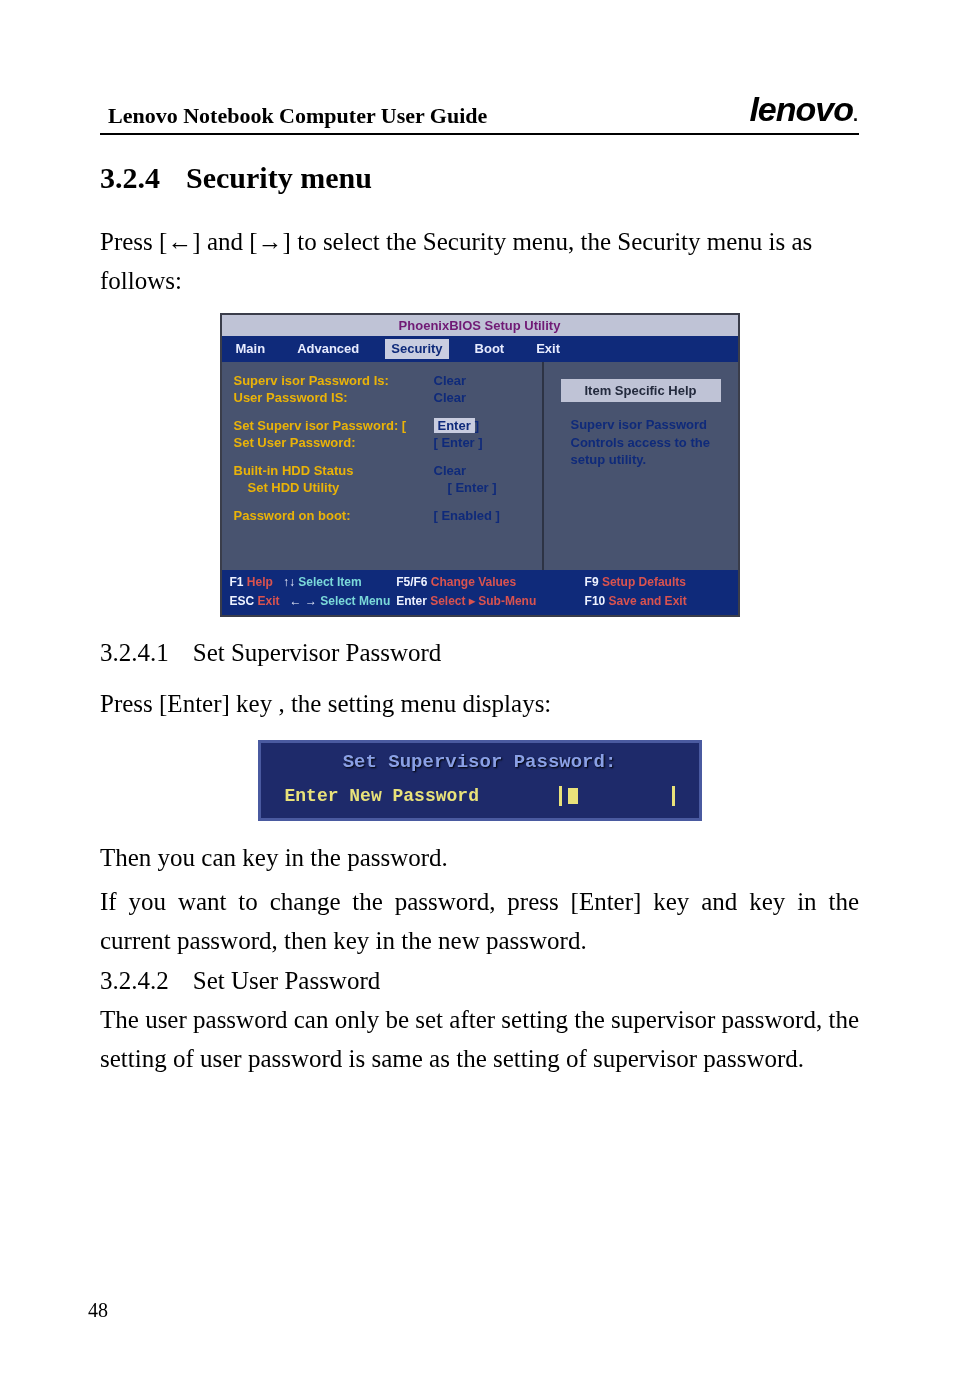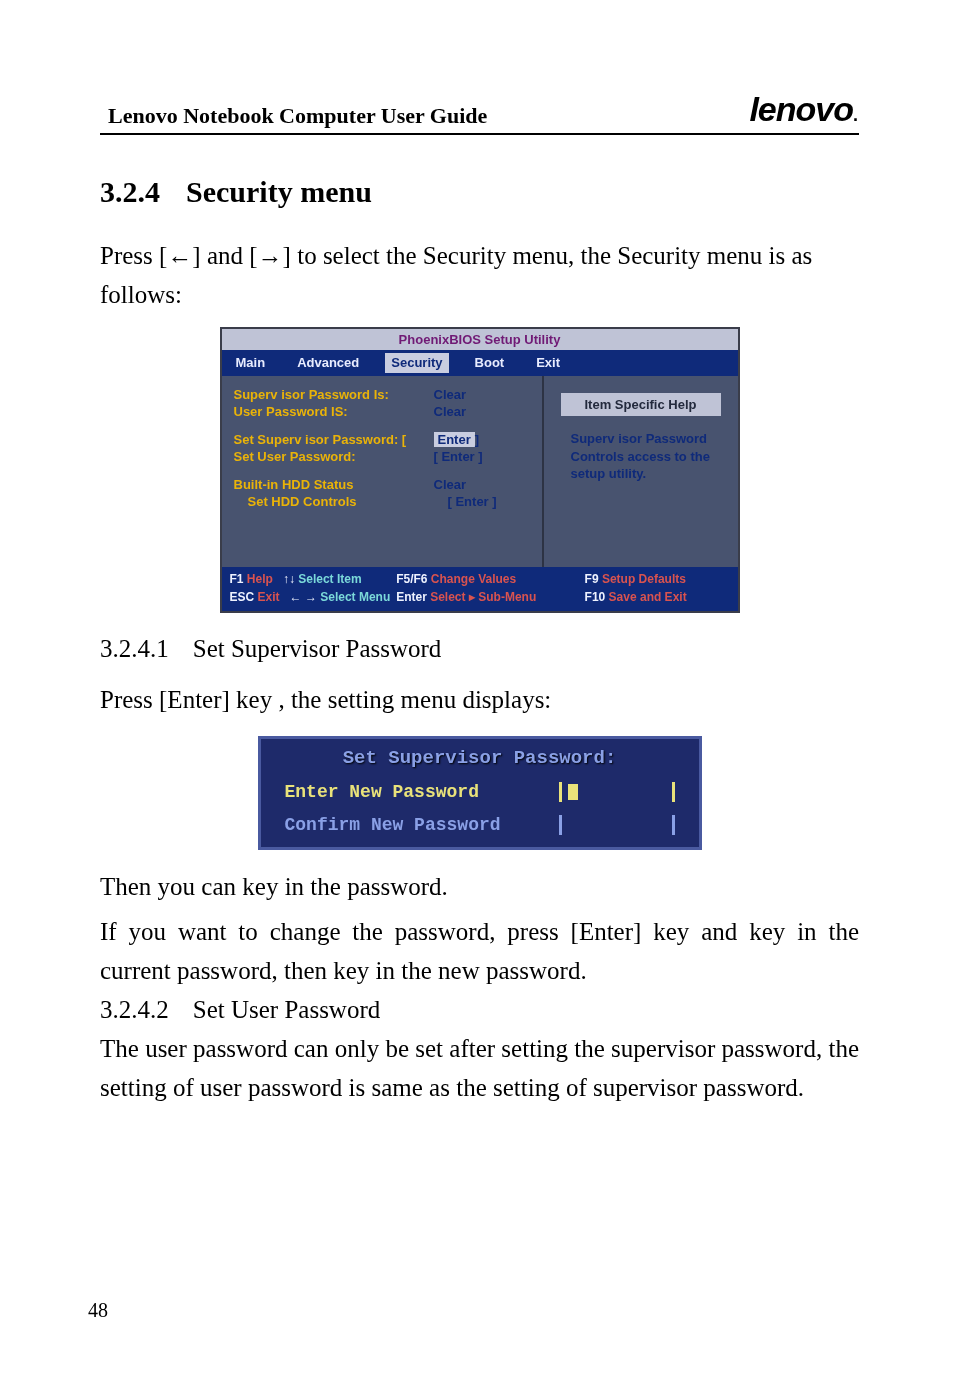--- a/index.html
+++ b/index.html
@@ -13,21 +13,21 @@
     position: relative;
     box-sizing: border-box;
     padding: 90px 95px 0 100px;
   }
   .header-row {
     display: flex;
     justify-content: space-between;
     align-items: flex-end;
     border-bottom: 2px solid #000;
     padding-bottom: 4px;
-    margin-bottom: 40px;
+    margin-bottom: 26px;
   }
   .header-title {
     font-family: "Times New Roman", Times, serif;
     font-weight: bold;
     font-size: 22px;
     padding-left: 8px;
   }
   .lenovo-logo {
     font-family: Arial, Helvetica, sans-serif;
     font-weight: 900;
@@ -215,24 +215,28 @@
       <div class="bios-row">
         <span class="bios-label">Set User Password:</span>
         <span class="bios-val">[ Enter ]</span>
       </div>
       <div class="bios-gap"></div>
       <div class="bios-row">
         <span class="bios-label">Built-in HDD Status</span>
         <span class="bios-val">Clear</span>
       </div>
       <div class="bios-row">
-        <span class="bios-label indent">Set HDD Controls</span>
+        <span class="bios-label indent">Set HDD Utility</span>
         <span class="bios-val">[ Enter ]</span>
       </div>
       <div class="bios-gap"></div>
+      <div class="bios-row">
+        <span class="bios-label">Password on boot:</span>
+        <span class="bios-val">[ Enabled ]</span>
+      </div>
     </div>
     <div class="bios-right">
       <div class="bios-help-hdr">Item Specific Help</div>
       <div class="bios-help-body">
         <div>Superv isor  Password</div>
         <div>Controls access to the</div>
         <div>setup utility.</div>
       </div>
     </div>
   </div>
@@ -254,24 +258,20 @@
 
 <div class="pw-fig">
   <div class="pw-title">Set Supervisor Password:</div>
   <div class="pw-rows">
     <div class="pw-row">
       <span class="lbl-new">Enter New Password</span>
       <span class="pw-field">
           <span class="pw-cursor"></span>
         </span>
     </div>
-    <div class="pw-row">
-      <span class="lbl-conf">Confirm New Password</span>
-      <span class="pw-field conf"></span>
-    </div>
   </div>
 </div>
 
 <p class="body">Then you can key in the password.</p>
 <p class="body justify">If you want to change the password, press [Enter] key and key in the current password, then key in the new password.</p>
 
 <h3 class="sub tight">
   <span class="num">3.2.4.2</span><span>Set User Password</span>
 </h3>
 

